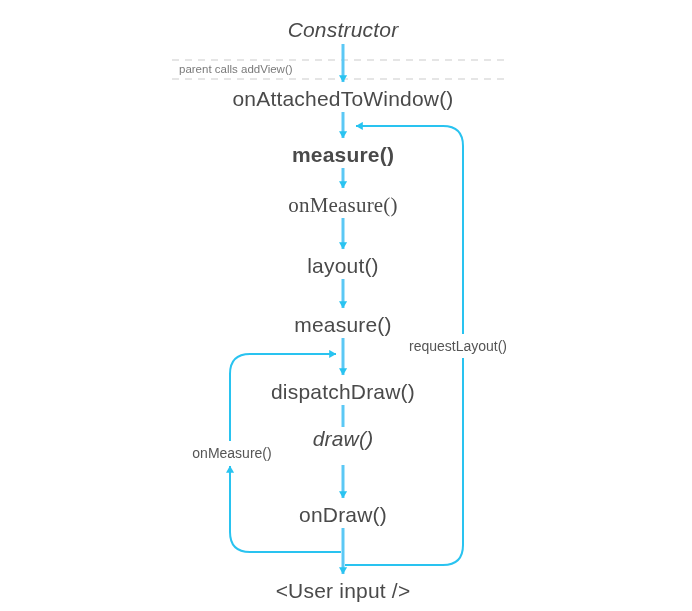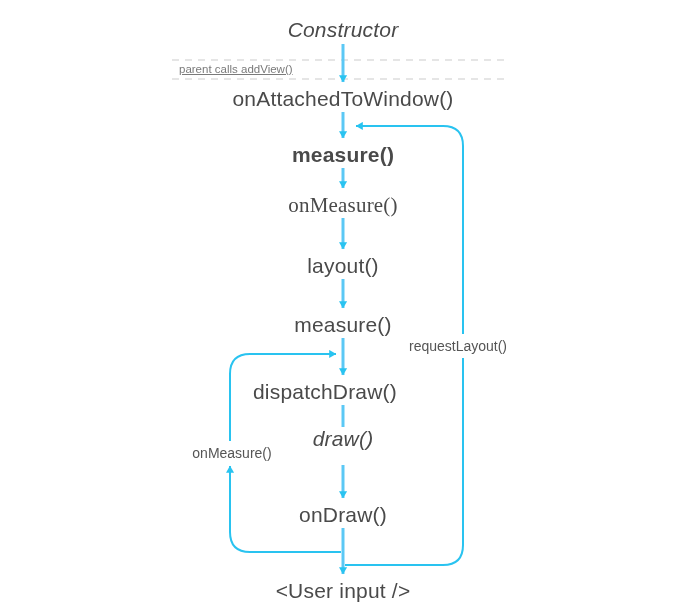--- a/index.html
+++ b/index.html
@@ -50,21 +50,20 @@
   }
   .band-label {
     position: absolute;
     transform: translateY(-50%);
     white-space: nowrap;
     color: #7a7a7a;
     font-family: "Liberation Sans", sans-serif;
     font-size: 11.5px;
     background: #ffffff;
     padding: 0 3px;
-    text-decoration: underline;
   }
 </style>
 </head>
 <body>
 
 <div id="diagram-root">
 
   <svg id="flow-svg" viewBox="0 0 692 611" xmlns="http://www.w3.org/2000/svg">
     <defs>
       <marker id="arrow-down" markerWidth="9" markerHeight="8" refX="4.5" refY="7.4" orient="0" markerUnits="userSpaceOnUse">
@@ -110,21 +109,21 @@
   </svg>
 
   <div class="band-label" style="left:176px; top:69px;">parent calls addView()</div>
 
   <div class="node-label main" style="left:343px; top:30px;font-style:italic;">Constructor</div>
   <div class="node-label main" style="left:343px; top:99px;">onAttachedToWindow()</div>
   <div class="node-label main" style="left:343px; top:155px;font-weight:bold;">measure()</div>
   <div class="node-label main" style="left:343px; top:205px;font-family:Liberation Serif, serif;">onMeasure()</div>
   <div class="node-label main" style="left:343px; top:266px;">layout()</div>
   <div class="node-label main" style="left:343px; top:325px;">measure()</div>
-  <div class="node-label main" style="left:325px; top:392px;">dispatchDraw()</div>
+  <div class="node-label main" style="left:343px; top:392px;">dispatchDraw()</div>
   <div class="node-label main" style="left:343px; top:439px;font-style:italic;">draw()</div>
   <div class="node-label main" style="left:343px; top:515px;">onDraw()</div>
   <div class="node-label main" style="left:343px; top:591px;">&lt;User input /&gt;</div>
 
   <div class="side-label" style="left:458px; top:346px;">requestLayout()</div>
   <div class="side-label" style="left:232px; top:453px;">onMeasure()</div>
 
 </div>
 
 </body></html>

